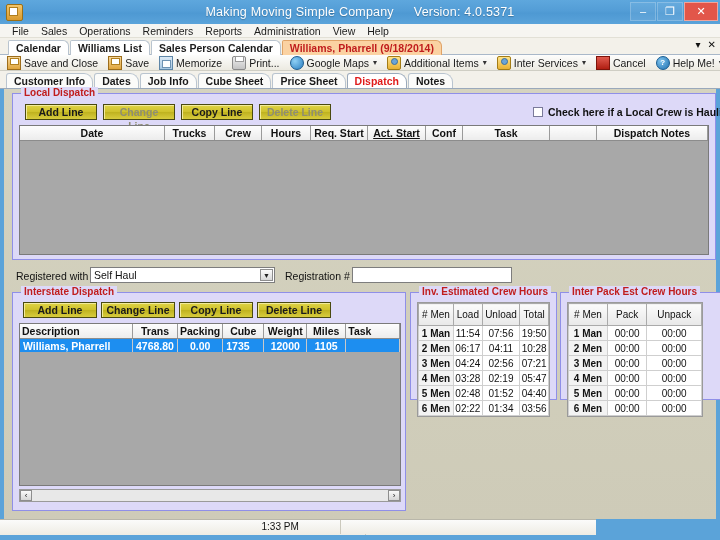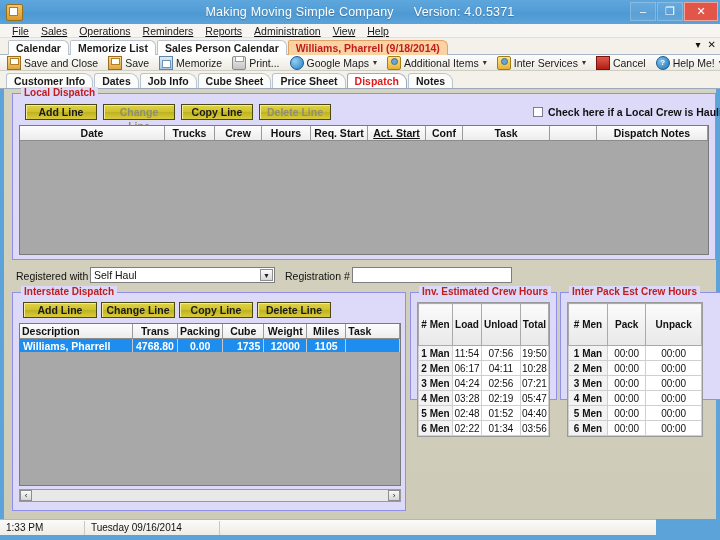--- a/index.html
+++ b/index.html
@@ -46,21 +46,21 @@
     border:1px solid rgba(255,255,255,.22);
     background:rgba(255,255,255,.07);
     box-sizing:border-box;
   }
   .win-btn.close{ background:#e2564a; border-color:#f0a49c; width:34px; }
 
   
   .menubar{
     position:absolute; left:0; top:24px; width:720px; height:14px;
     background:#f6f5f1; border-bottom:1px solid #e2e0d6;
-    display:flex; align-items:center; padding-left:6px; box-sizing:border-box;text-decoration:underline;
+    display:flex; align-items:center; padding-left:6px; box-sizing:border-box;
   }
   .menubar .mi{ font-size:10.5px; color:#1c1c1c; padding:0 6px; line-height:14px; white-space:nowrap;}
 
   
   .doctabs{
     position:absolute; left:0; top:38px; width:720px; height:17px;
     background:#f3f1ea;
     border-bottom:1px solid #a9b8c9;
     box-sizing:border-box;
   }
@@ -160,21 +160,21 @@
     font-weight:bold; color:#111; height:14px; padding:0 2px; white-space:nowrap;margin-top:17px;
   }
   table.grid td{ border-right:1px solid #c9c9c9; height:13px; padding:0 3px; white-space:nowrap;}
   .grid-empty{ background:#a8a8a8; }
   tr.sel td{ background:#1d8ef0; color:#ffffff; font-weight:bold; }
 
   
   table.hours{ border-collapse:collapse; font-size:10px; width:100%;}
   table.hours th{
     background:linear-gradient(to bottom,#fbfbfb,#e8e8e8);
-    border:1px solid #aaa; font-weight:bold; color:#111; height:13px; padding:14px 2px;
+    border:1px solid #aaa; font-weight:normal; color:#111; height:13px; padding:4px 2px;
   }
   table.hours td{ border:1px solid #cfcfcf; height:12px; text-align:center; color:#111; background:#fff;}
   table.hours td.men{ font-weight:bold; background:#f3f3f3; }
 
   
   .reg-row{ position:absolute; left:8px; top:178px; width:704px; height:18px; }
   .lbl-static{ font-size:10.5px; color:#111; position:absolute; white-space:nowrap;}
   .combo{
     position:absolute; height:16px; background:#fff; border:1px solid #7d7d7d;
     box-sizing:border-box; font-size:10.5px; line-height:14px; padding-left:3px; color:#111;
@@ -197,23 +197,23 @@
     position:absolute; height:13px; background:#e8e8e8; border:1px solid #9a9a9a; box-sizing:border-box;
     display:flex; align-items:center; justify-content:space-between;
   }
   .hscroll .ar{
     width:12px; height:11px; background:linear-gradient(to bottom,#fafafa,#d6d6d6);
     border:1px solid #8d8d8d; box-sizing:border-box; font-size:8px; text-align:center; line-height:10px; color:#222;
   }
 
   
   .statusbar{
-    position:absolute; left:0; top:519px; width:656px; height:16px;
+    position:absolute; left:0; top:519px; width:596px; height:16px;
     background:linear-gradient(to bottom,#fbfbfa,#eeece4);
-    border-top:1px solid #b9b7aa; box-sizing:border-box; display:flex; align-items:center;
+    border-top:1px solid #b9b7aa; box-sizing:border-box; display:flex; align-items:center;flex-direction:column;
   }
   .sb-cell{ font-size:10px; color:#111; padding-left:6px; height:14px; line-height:14px; border-right:1px solid #cbc9bd; box-sizing:border-box;}
   .bottom-edge{ position:absolute; left:0; top:535px; width:720px; height:5px; background:#5ba3d9;}
 </style>
 </head>
 <body>
 
 <div class="app">
 
   <div class="titlebar">
@@ -235,21 +235,21 @@
     <span class="mi">Reminders</span>
     <span class="mi">Reports</span>
     <span class="mi">Administration</span>
     <span class="mi">View</span>
     <span class="mi">Help</span>
   </div>
 
   <div class="doctabs">
     <div class="doctabs-inner">
       <div class="dtab">Calendar</div>
-      <div class="dtab">Memorize List</div>
+      <div class="dtab">Williams List</div>
       <div class="dtab">Sales Person Calendar</div>
       <div class="dtab active">Williams, Pharrell  (9/18/2014)</div>
     </div>
     <div class="doctabs-right">
       <span>▾</span>
       <span>✕</span>
     </div>
   </div>
 
   <div class="toolbar">
@@ -378,21 +378,21 @@
               <th style="width:38px;">Weight</th>
               <th style="width:34px;">Miles</th>
               <th style="text-align:left;">Task</th>
             </tr>
           </thead>
           <tbody>
             <tr class="sel">
               <td style="text-align:left;">Williams, Pharrell</td>
               <td style="text-align:center;">4768.80</td>
               <td style="text-align:center;">0.00</td>
-              <td style="text-align:right;">1735</td>
+              <td style="text-align:left;">1735</td>
               <td style="text-align:center;">12000</td>
               <td style="text-align:center;">1105</td>
               <td></td>
             </tr>
           </tbody>
         </table>
         <div class="grid-empty" style="position:absolute; left:0; top:28px; right:0; bottom:0;"></div>
       </div>
 
       <div class="hscroll" style="left:6px; top:196px; width:382px;">

